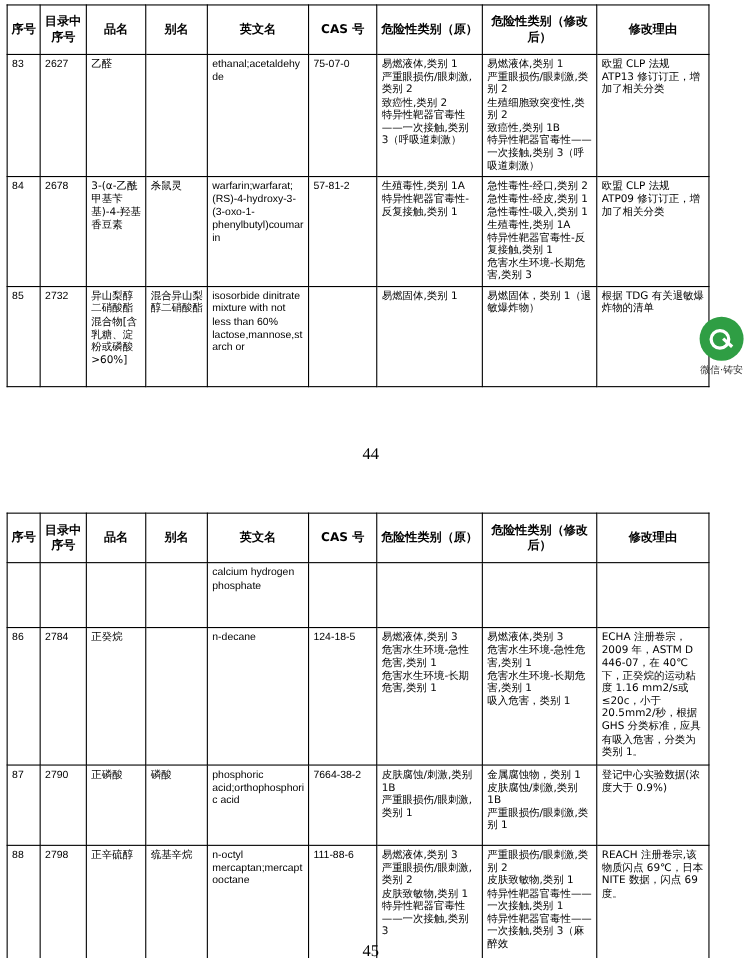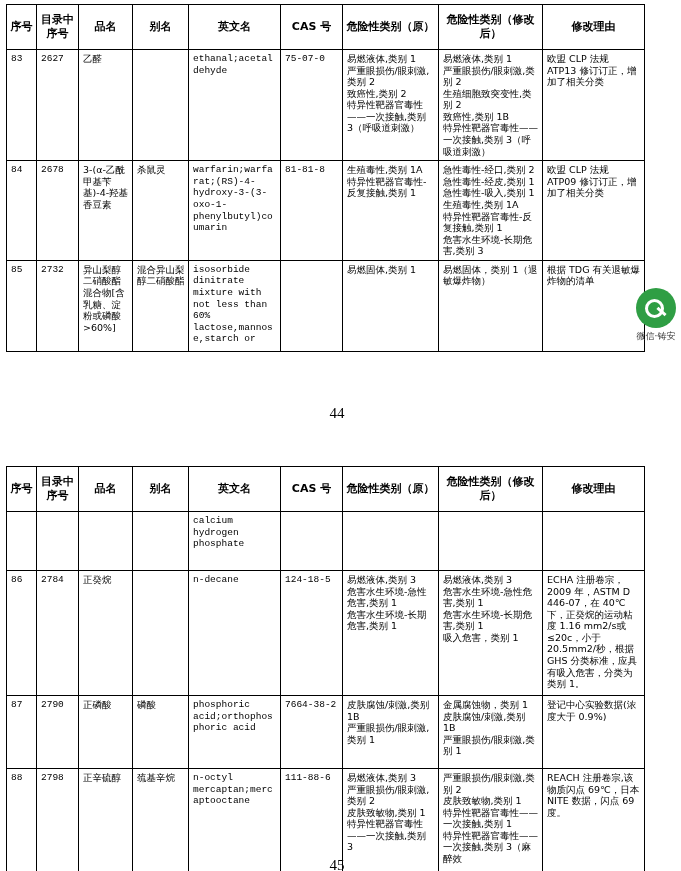--- a/index.html
+++ b/index.html
@@ -62,21 +62,21 @@
   col.c3 { width: 56px; }
   col.c4 { width: 92px; }
   col.c5 { width: 62px; }
   col.c6 { width: 96px; }
   col.c7 { width: 104px; }
   col.c8 { width: 102px; }
 
   .cell-center { text-align: center; }
   .cell-mid { vertical-align: middle; }
   .cell-cn { font-family: "DejaVu Sans", "Liberation Sans", sans-serif; font-size: 9.5px; }
-  .cell-en { font-family: Liberation Mono, monospace; font-size: 9.5px; margin-left: 21px; }
+  .cell-en { font-family: Liberation Sans, sans-serif; font-size: 9.5px; margin-left: 21px; }
   .b { font-weight: bold; margin-left: 44px; }
 
   .row-83 td { height: 96px; }
   .row-84 td { height: 88px; }
   .row-85 td { height: 84px; }
   .row-top td { height: 52px; }
   .row-86 td { height: 118px; }
   .row-87 td { height: 66px; }
   .row-88 td { height: 100px; }
 
@@ -196,21 +196,21 @@
 特异性靶器官毒性——一次接触,类别 3（呼吸道刺激）</span></td>
           <td class="cell-mid cell-cn">欧盟 CLP 法规 ATP13 修订订正，增加了相关分类</td>
         </tr>
 
         <tr class="row-84">
           <td class="cell-center cell-mid cell-en">84</td>
           <td class="cell-center cell-mid cell-en">2678</td>
           <td class="cell-mid cell-cn">3-(α-乙酰甲基苄基)-4-羟基香豆素</td>
           <td class="cell-mid cell-cn">杀鼠灵</td>
           <td class="cell-mid cell-en">warfarin;warfarat;(RS)-4-hydroxy-3-(3-oxo-1-phenylbutyl)coumarin</td>
-          <td class="cell-center cell-mid cell-en">81-81-8</td>
+          <td class="cell-center cell-mid cell-en">57-81-2</td>
           <td class="cell-mid cell-cn" style="white-space:pre-line">生殖毒性,类别 1A
 特异性靶器官毒性-反复接触,类别 1</td>
           <td class="cell-mid cell-cn b" style="white-space:pre-line">急性毒性-经口,类别 2
 急性毒性-经皮,类别 1
 急性毒性-吸入,类别 1
 生殖毒性,类别 1A
 特异性靶器官毒性-反复接触,类别 1
 危害水生环境-长期危害,类别 3</td>
           <td class="cell-mid cell-cn">欧盟 CLP 法规 ATP09 修订订正，增加了相关分类</td>
         </tr>

